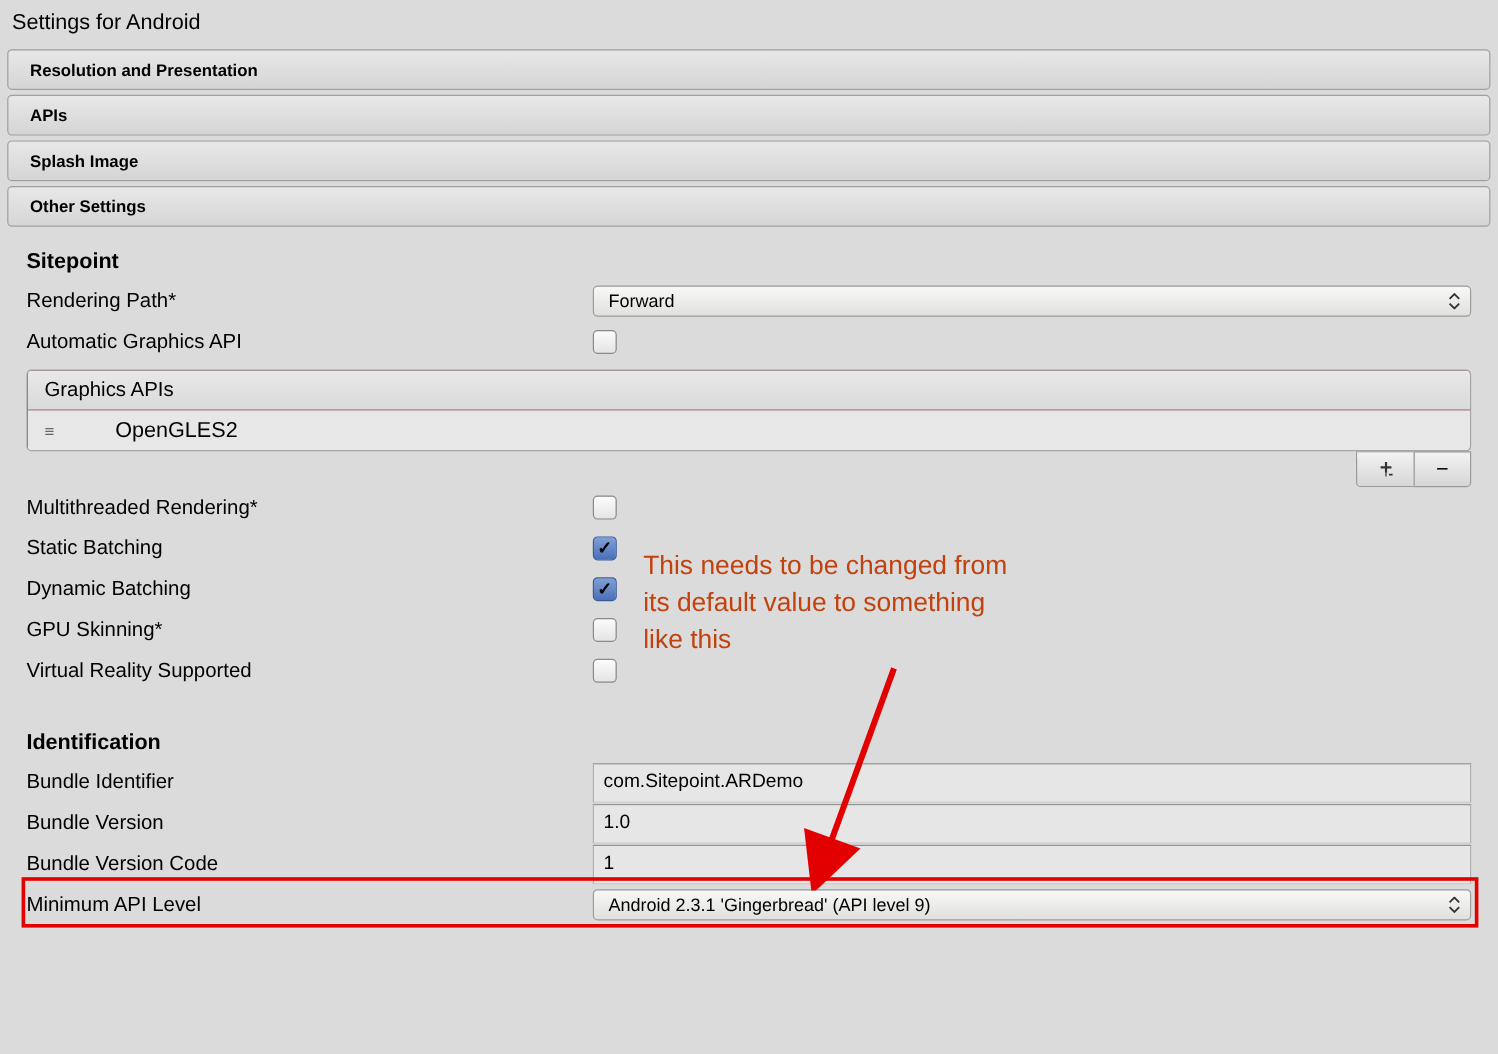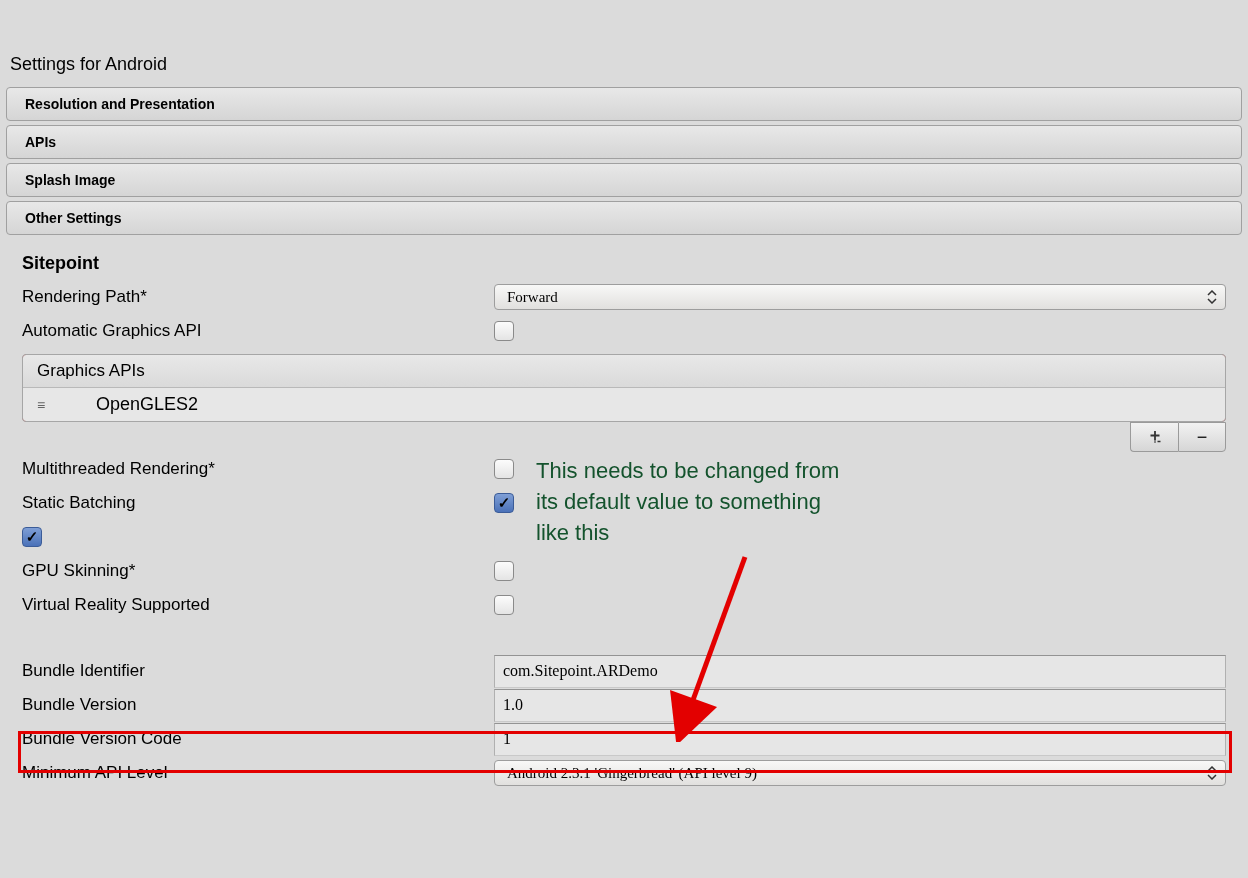--- a/index.html
+++ b/index.html
@@ -9,21 +9,20 @@
     background: #dbdbdb;
     color: #000;
     width: 1248px;
     height: 878px;
     overflow: hidden;
     position: relative;
   }
   .page-title {
     padding: 8px 10px;
     font-size: 18px;
-    margin-top: 46px;
   }
   .section-header {
     background: linear-gradient(#e8e8e8, #d5d5d5);
     border: 1px solid #a0a0a0;
     border-radius: 4px;
     margin: 4px 6px;
     padding: 8px 18px;
     font-weight: bold;
     font-size: 14px;
   }
@@ -44,21 +43,20 @@
   }
   .row-label {
     width: 472px;
     flex-shrink: 0;
     padding-right: 10px;
   }
   .row-field {
     flex: 1;
     display: flex;
     align-items: center;
-    font-family: Liberation Serif, serif;
   }
   .dropdown {
     background: linear-gradient(#f8f8f7, #e1e0de);
     border: 1px solid #9d9d9d;
     border-radius: 4px;
     height: 26px;
     width: 100%;
     display: flex;
     align-items: center;
     padding: 0 10px 0 12px;
@@ -154,21 +152,21 @@
     border-bottom: 1px solid #c9c9c9;
     height: 33px;
     width: 100%;
     padding: 0 8px;
     font-size: 16px;
     font-family: inherit;
     outline: none;
   }
   .annotation {
     position: absolute;
-    color: #14532d;
+    color: #c2410c;
     font-size: 22px;
     line-height: 1.4;
     left: 536px;
     top: 456px;
     pointer-events: none;
     font-family: "Helvetica Neue", Arial, sans-serif;
     z-index: 30;
   }
   .annotation-arrow {
     position: absolute;
@@ -252,38 +250,40 @@
         <div class="checkbox"></div>
       </div>
   </div>
   <div class="row">
     <div class="row-label">Static Batching</div>
     <div class="row-field">
         <div class="checkbox checked"></div>
       </div>
   </div>
   <div class="row">
+    <div class="row-label">Dynamic Batching</div>
     <div class="row-field">
         <div class="checkbox checked"></div>
       </div>
   </div>
   <div class="row">
     <div class="row-label">GPU Skinning*</div>
     <div class="row-field">
         <div class="checkbox"></div>
       </div>
   </div>
   <div class="row">
     <div class="row-label">Virtual Reality Supported</div>
     <div class="row-field">
         <div class="checkbox"></div>
       </div>
   </div>
 
   <div class="identification">
+    <div class="subheader">Identification</div>
 
     <div class="row ident-row">
       <div class="row-label">Bundle Identifier</div>
       <div class="row-field">
         <input class="text-input" value="com.Sitepoint.ARDemo" style="">
       </div>
     </div>
     <div class="row ident-row">
       <div class="row-label">Bundle Version</div>
       <div class="row-field">

